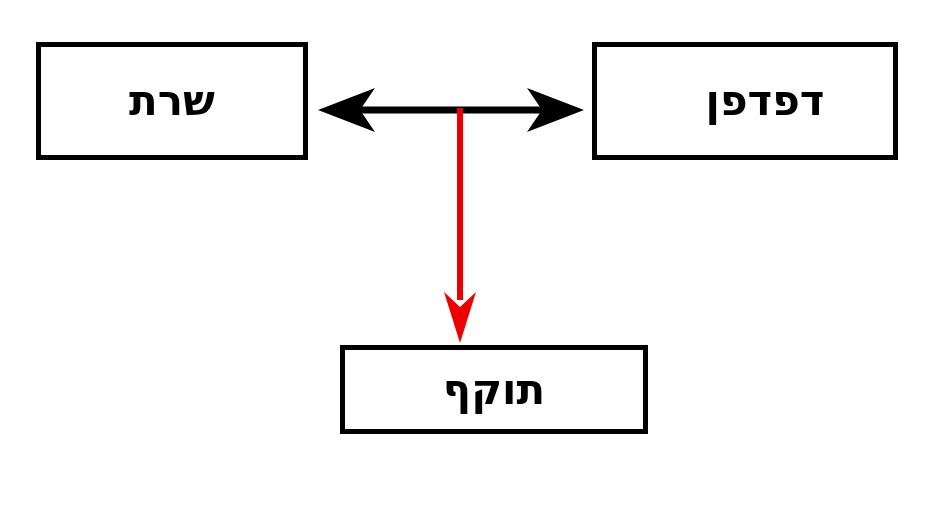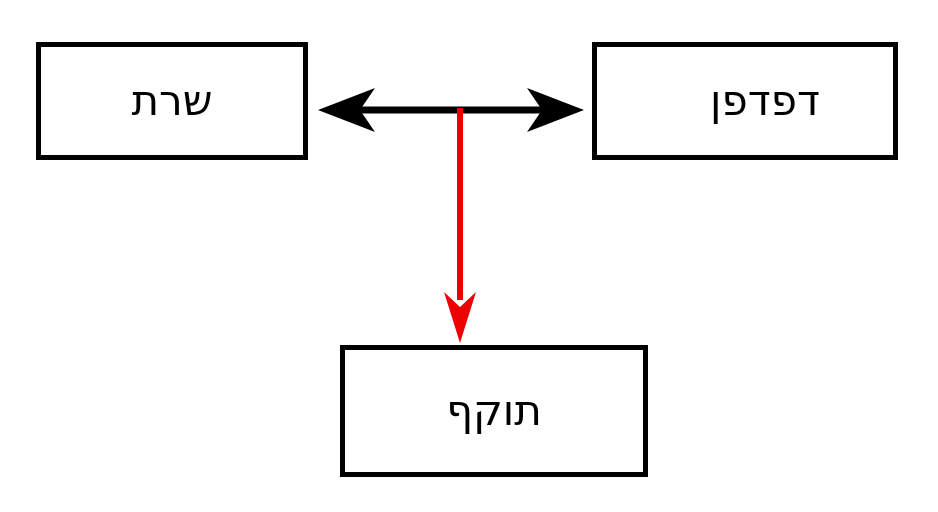--- a/index.html
+++ b/index.html
@@ -25,27 +25,27 @@
     display: flex;
     align-items: center;
     justify-content: center;
   }
   .node-label {
     direction: rtl;
     unicode-bidi: bidi-override;
     font-size: 42px;
     line-height: 1;
     color: #000000;
-    font-weight: 400;
+    font-weight: 700;
     white-space: nowrap;
     letter-spacing: 0px;
   }
   #box-server   { left: 36px;  top: 42px;  width: 272px; height: 118px; }
   #box-browser  { left: 592px; top: 42px;  width: 306px; height: 118px; padding-left: 40px; }
-  #box-attacker { left: 340px; top: 345px; width: 308px; height: 132px; }
+  #box-attacker { left: 340px; top: 345px; width: 308px; height: 89px; }
 
   #edges {
     position: absolute;
     left: 0;
     top: 0;
     width: 938px;
     height: 512px;
     pointer-events: none;
   }
 </style>

